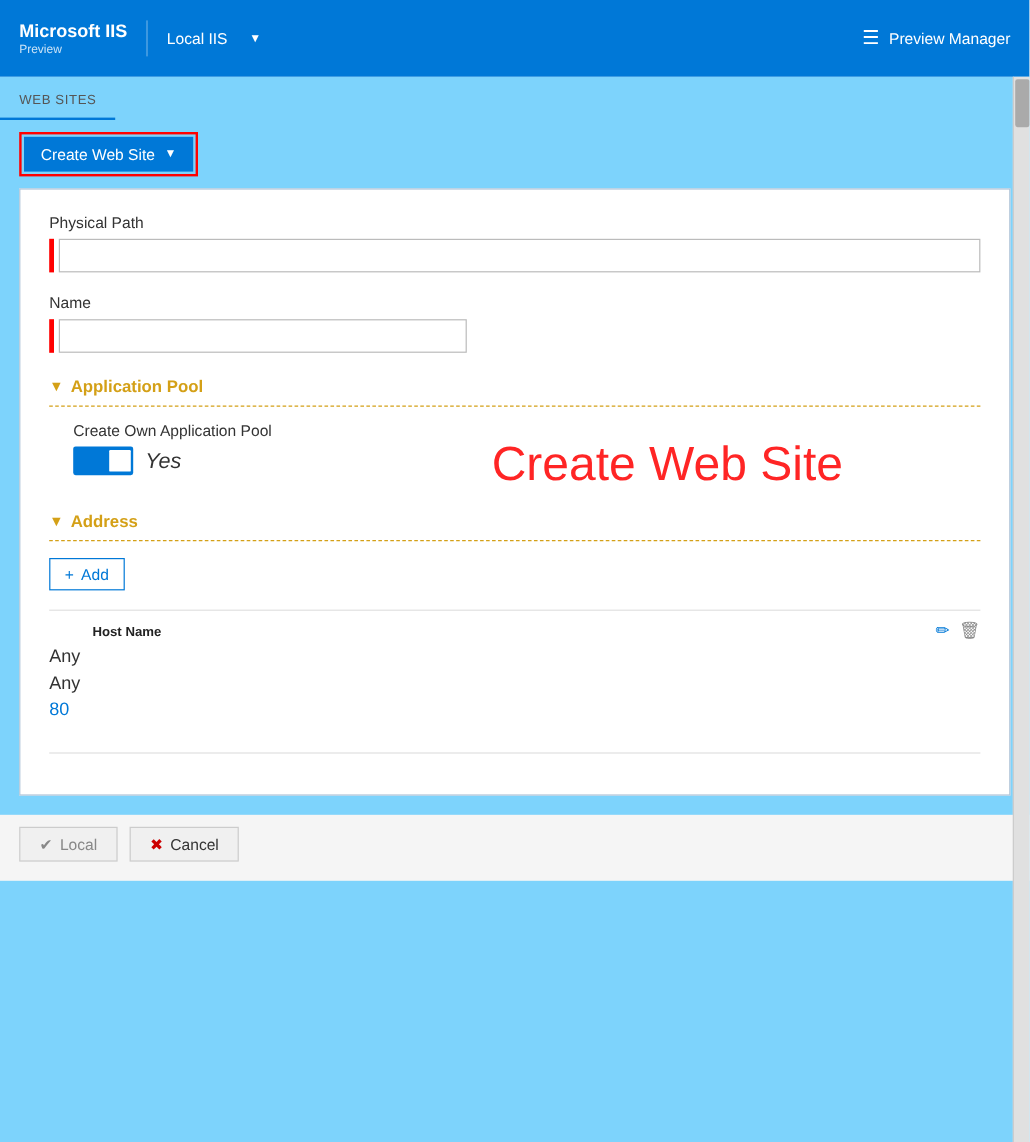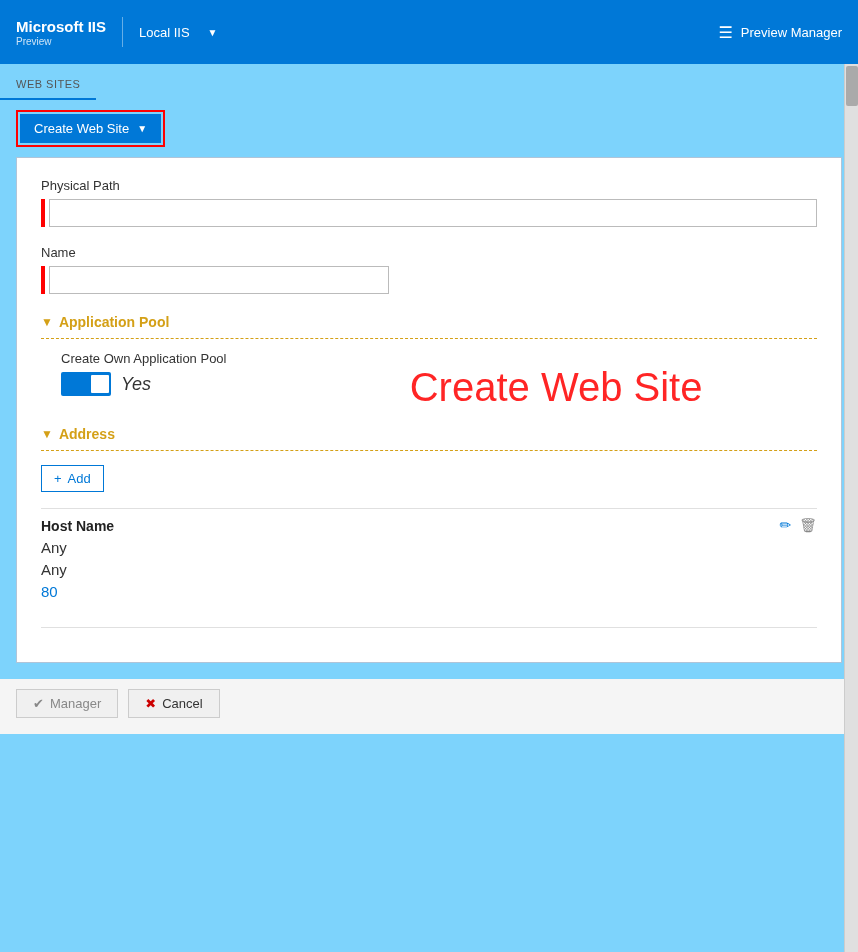--- a/index.html
+++ b/index.html
@@ -271,23 +271,24 @@
       position: absolute;
       right: 0;
       top: 8px;
       display: flex;
       gap: 8px;
     }
     .binding-field {
       margin-bottom: 4px;
     }
     .binding-field-label {
-      font-size: 14px;
+      font-size: 11px;
       font-weight: 700;
       color: #222;
+      margin-left: 36px;
     }
     .binding-field-value {
       font-size: 15px;
       color: #333;
     }
     .binding-value-colored {
       color: #0078d7;
       margin-top: 36px;
     }
     .action-icon {
@@ -451,21 +452,21 @@
       </div>
 
       <hr class="bottom-divider">
 
     </div>
 
     
     <div class="bottom-actions">
       <button class="btn-create" disabled="">
         <span class="check-icon">✔</span>
-        <span>Manager</span>
+        <span>Local</span>
       </button>
       <button class="btn-cancel">
         <span class="x-icon">✖</span>
         <span>Cancel</span>
       </button>
     </div>
 
   </div>
 
   <div class="scrollbar">

